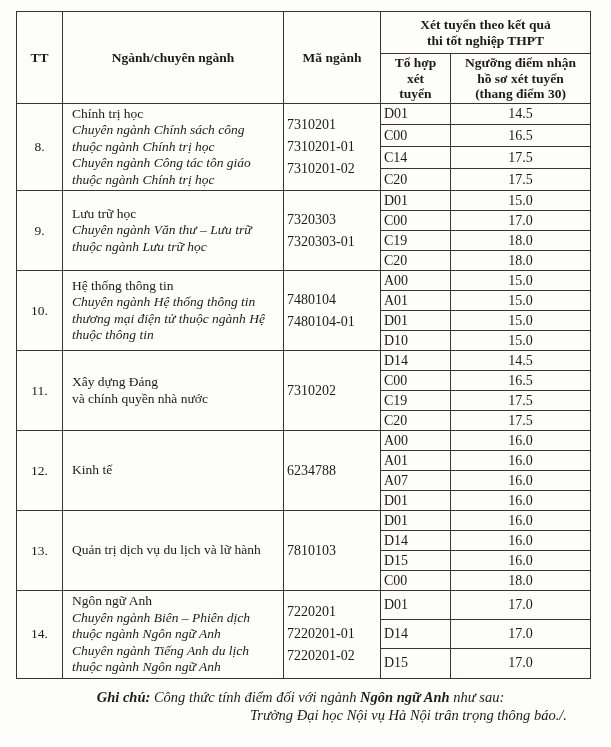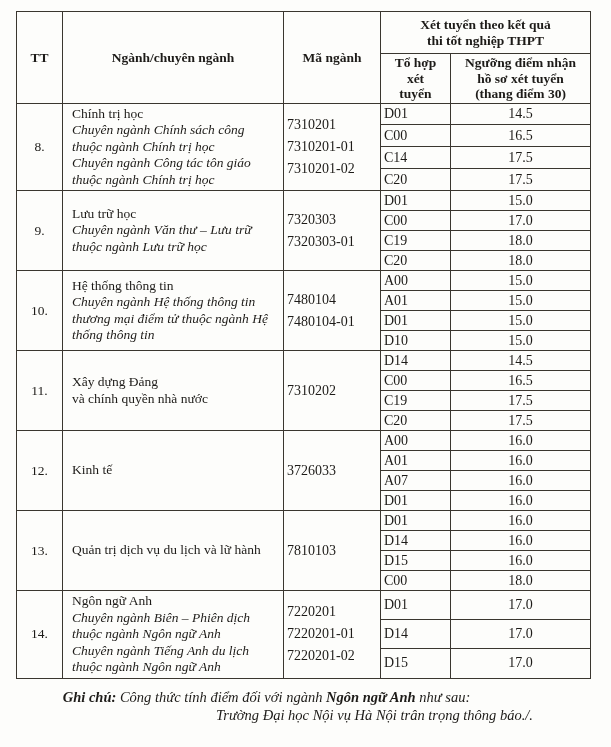--- a/index.html
+++ b/index.html
@@ -64,20 +64,21 @@
   }
   td.combo { text-align: left; }
   td.score { text-align: center; }
   .note {
     position: absolute;
     left: 0;
     top: 688px;
     width: 533px;
     font-size: 14.5px;
     line-height: 18px;
+    padding-left: 34px;
   }
   .note p { margin: 0; }
   .note-line1, .note-line2 { text-align: center; }
   .note-line3 { text-align: right; padding-left: 47px; font-style: italic; }
   .bi { font-weight: bold; font-style: italic; }
   .i { font-style: italic; }
 </style>
 </head>
 <body>
 
@@ -154,21 +155,21 @@
           <td class="score">18.0</td>
         </tr>
         <tr class="sub">
           <td class="combo">C20</td>
           <td class="score">18.0</td>
         </tr>
         <tr class="sub">
           <td class="tt" rowspan="4">10.</td>
           <td class="major" rowspan="4">
             <div class="major-main">Hệ thống thông tin</div>
-            <div class="major-sub">Chuyên ngành Hệ thống thông tin thương mại điểm tử thuộc ngành Hệ thống thông tin</div>
+            <div class="major-sub">Chuyên ngành Hệ thống thông tin thương mại điện tử thuộc ngành Hệ thuộc thông tin</div>
           </td>
           <td class="code" rowspan="4">7480104
 7480104-01</td>
           <td class="combo">A00</td>
           <td class="score">15.0</td>
         </tr>
         <tr class="sub">
           <td class="combo">A01</td>
           <td class="score">15.0</td>
         </tr>
@@ -200,21 +201,21 @@
         </tr>
         <tr class="sub">
           <td class="combo">C20</td>
           <td class="score">17.5</td>
         </tr>
         <tr class="sub">
           <td class="tt" rowspan="4">12.</td>
           <td class="major" rowspan="4">
             <div class="major-main">Kinh tế</div>
           </td>
-          <td class="code" rowspan="4">3726033</td>
+          <td class="code" rowspan="4">6234788</td>
           <td class="combo">A00</td>
           <td class="score">16.0</td>
         </tr>
         <tr class="sub">
           <td class="combo">A01</td>
           <td class="score">16.0</td>
         </tr>
         <tr class="sub">
           <td class="combo">A07</td>
           <td class="score">16.0</td>

